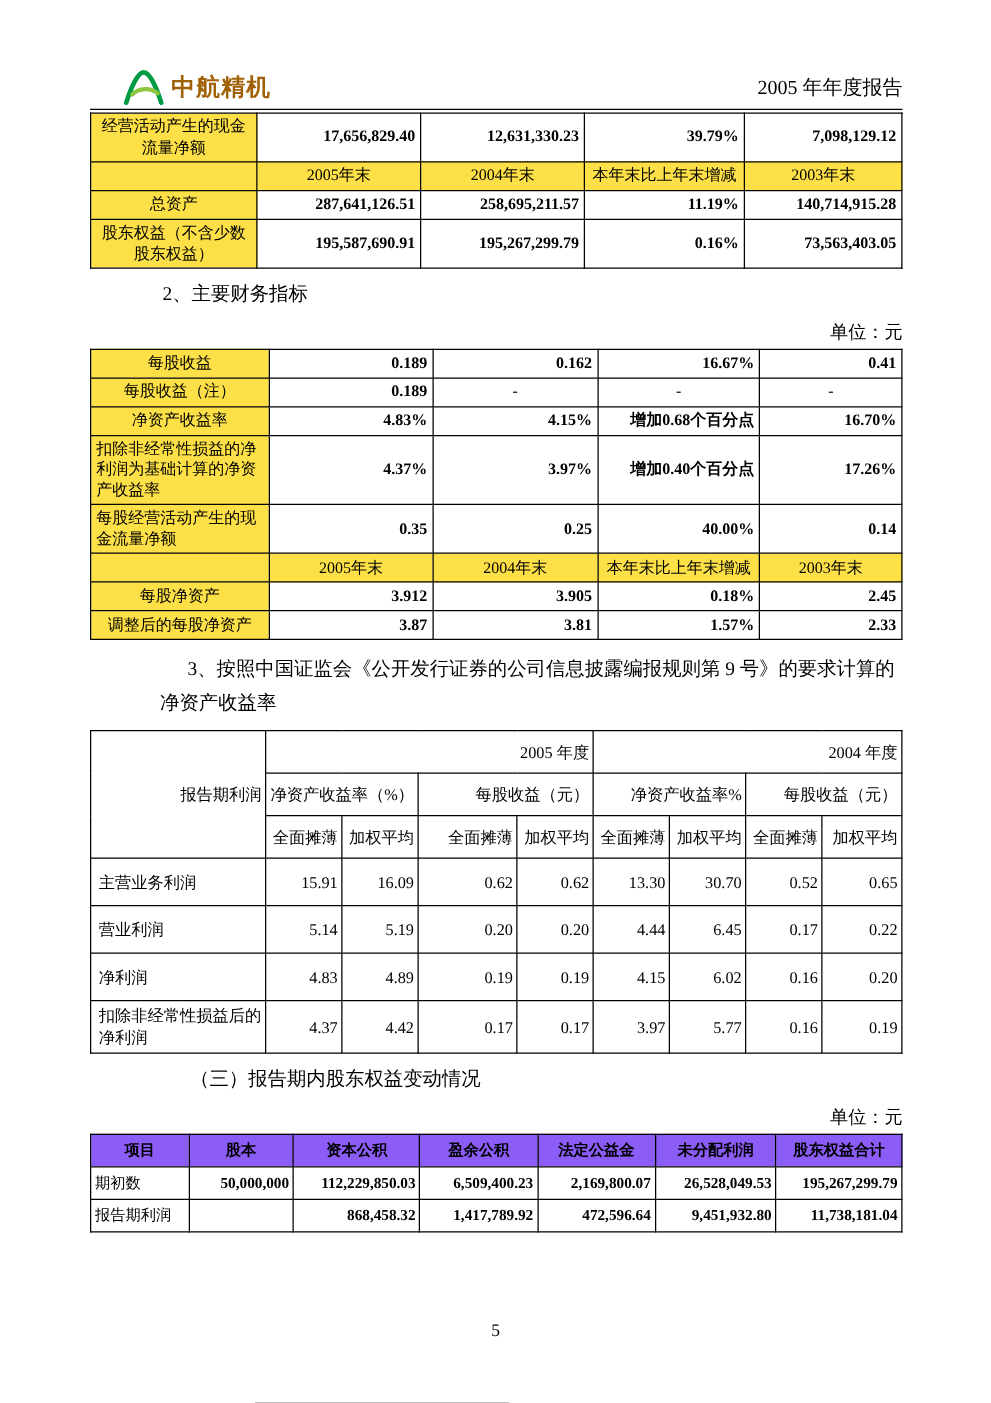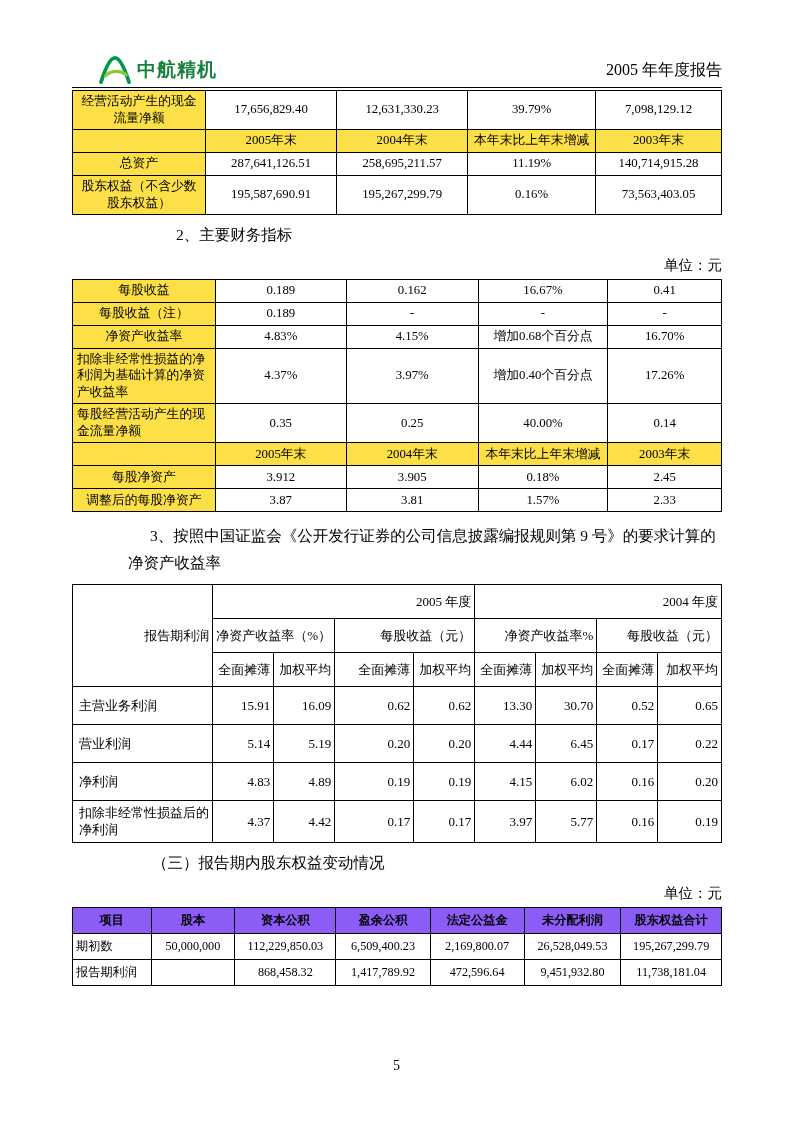--- a/index.html
+++ b/index.html
@@ -4,35 +4,35 @@
 <style>
   * { margin:0; padding:0; box-sizing:border-box; }
   html,body { background:#888; }
   body { font-family:"Liberation Serif","DejaVu Serif",serif; color:#000; }
   .page { position:relative; width:793px; height:1122px; margin:0 auto; background:#fff; overflow:hidden; }
   .content { position:absolute; left:72px; top:56px; width:650px; }
 
   
   .doc-header { display:flex; justify-content:space-between; align-items:flex-end; padding-bottom:3px; border-bottom:1.5px solid #000; }
   .logo { display:flex; align-items:center; gap:5px; padding-left:26px; }
-  .logo-text { font-family:Liberation Mono, monospace; font-weight:bold; font-size:19px; color:#15803d; letter-spacing:1px; }
+  .logo-text { font-family:Liberation Mono, monospace; font-weight:bold; font-size:19px; color:#a16207; letter-spacing:1px; }
   .report-title { font-size:16px; padding-bottom:3px; }
 
   
   table { border-collapse:collapse; width:100%; table-layout:fixed; }
   td, th { border:1px solid #000; padding:2px 4px; vertical-align:middle; line-height:1.32; word-break:break-all; font-weight:normal; }
   .g { background:#fde047; }
   .c { text-align:center; }
-  .r { text-align:center; }
+  .r { text-align:right;font-weight:bold; }
   .lb { text-align:left; }
 
   .t1 { margin-top:2px; }
   .t1 td, .t2 td { font-size:12.8px; height:23px; }
 
-  .heading { font-size:15.5px; margin:10px 0 0 104px; }
+  .heading { font-size:15.5px; margin:10px 0 0 58px; }
   .unit-label { text-align:right; font-size:14.5px; margin:10px 0 4px 0; }
 
   .para3 { font-size:15.5px; line-height:1.75; padding-left:56px; text-indent:22px; margin:10px 0 8px 0; }
 
   .t3 td { font-size:13px; height:34px; padding:3px; text-align:right; }
   .t3 .datarow td { height:38px; }
   .t3 .lb { text-align:left; padding-left:6px; }
 
   .t4 td, .t4 th { font-size:12.2px; height:26px; padding:3px; }
   .t4 th { font-weight:bold; text-align:center; background:#8b5cf6; }

